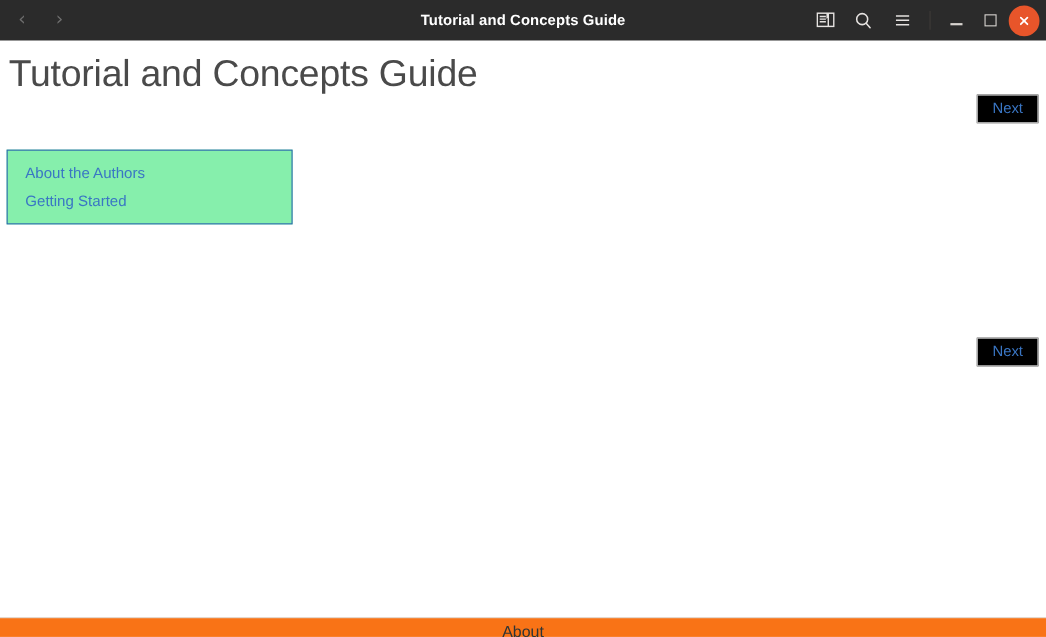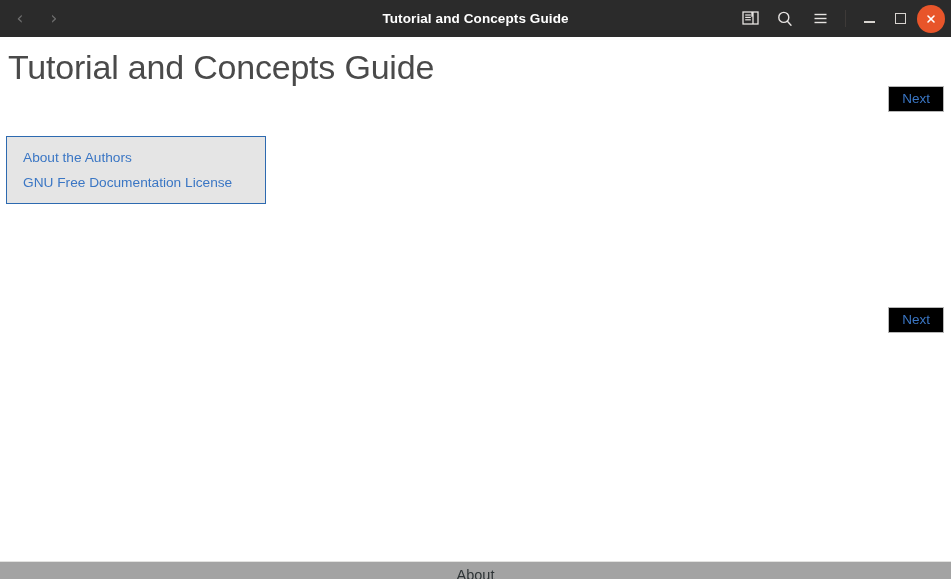--- a/index.html
+++ b/index.html
@@ -148,21 +148,21 @@
   }
 
   .nav-next.top { top: 49px; }
   .nav-next.bottom { top: 270px; }
 
   .toc-box {
     position: absolute;
     left: 6px;
     top: 99px;
     width: 260px;
-    background: #e5e5e5;
+    background: #86efac;
     border: 1.5px solid #2d6ab0;
     padding: 9px 0 8px 0;
   }
 
   .toc-item {
     display: block;
     color: #3a76c4;
     font-size: 13.7px;
     line-height: 24.5px;
     padding: 0 14px 0 16px;
@@ -171,21 +171,21 @@
     cursor: pointer;
   }
 
   
   .footer {
     position: absolute;
     left: 0;
     right: 0;
     top: 561px;
     height: 18px;
-    background: #a3a3a3;
+    background: #f97316;
     border-top: 1px solid #e2e2e0;
     text-align: center;
     overflow: hidden;
   }
 
   .footer-label {
     display: block;
     font-size: 14.5px;
     line-height: 26px;
     color: #2e3436;
@@ -265,21 +265,21 @@
 </div>
 
 <div class="content">
 
   <h1 class="page-title">Tutorial and Concepts Guide</h1>
 
   <div class="nav-next top">Next</div>
 
   <div class="toc-box">
     <a class="toc-item">About the Authors</a>
-    <a class="toc-item">GNU Free Documentation License</a>
+    <a class="toc-item">Getting Started</a>
   </div>
 
   <div class="nav-next bottom">Next</div>
 
 </div>
 
 <div class="footer">
   <span class="footer-label">About</span>
 </div>
 

